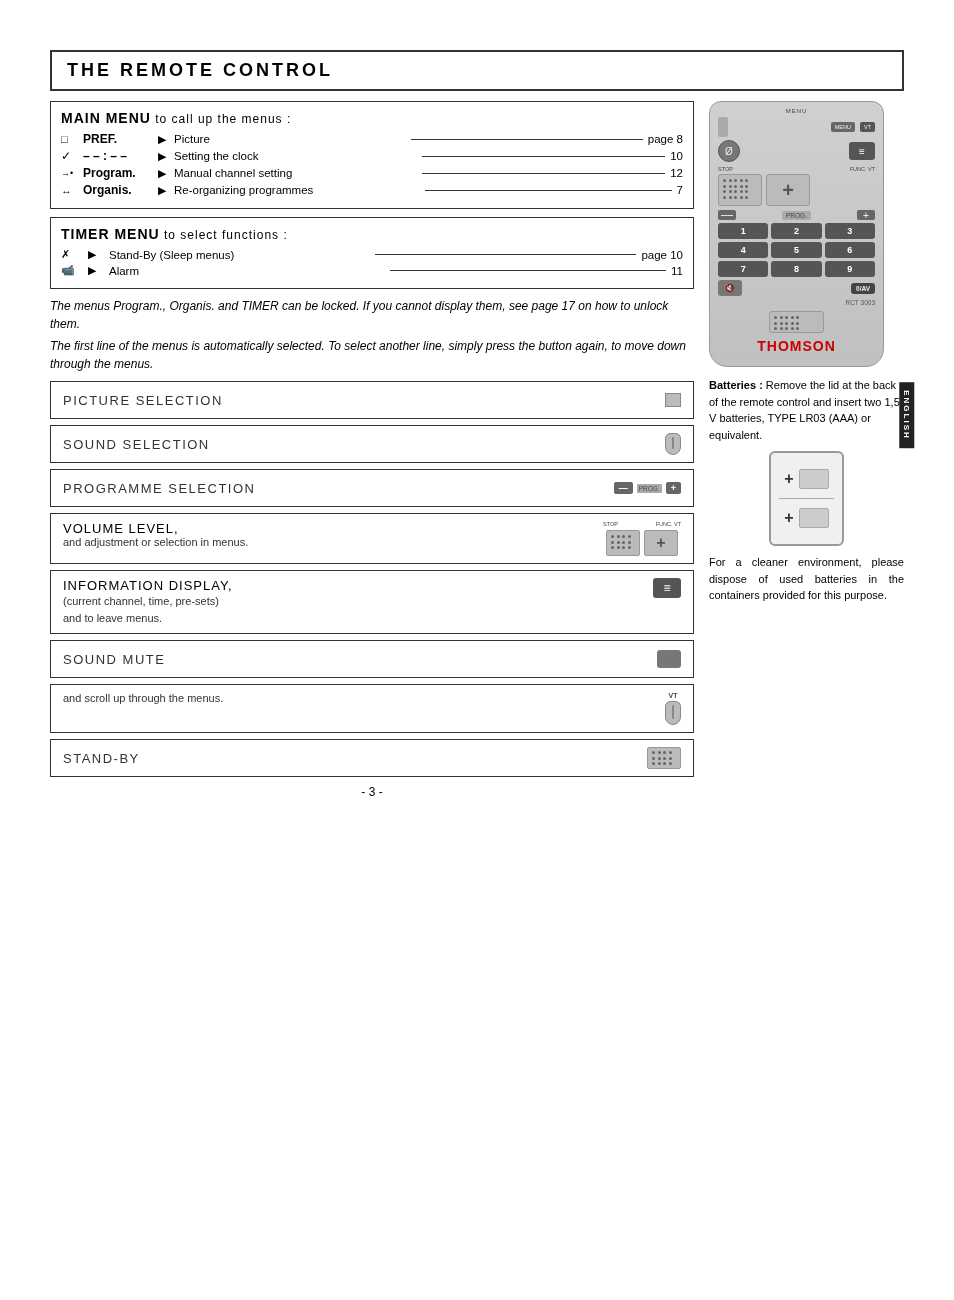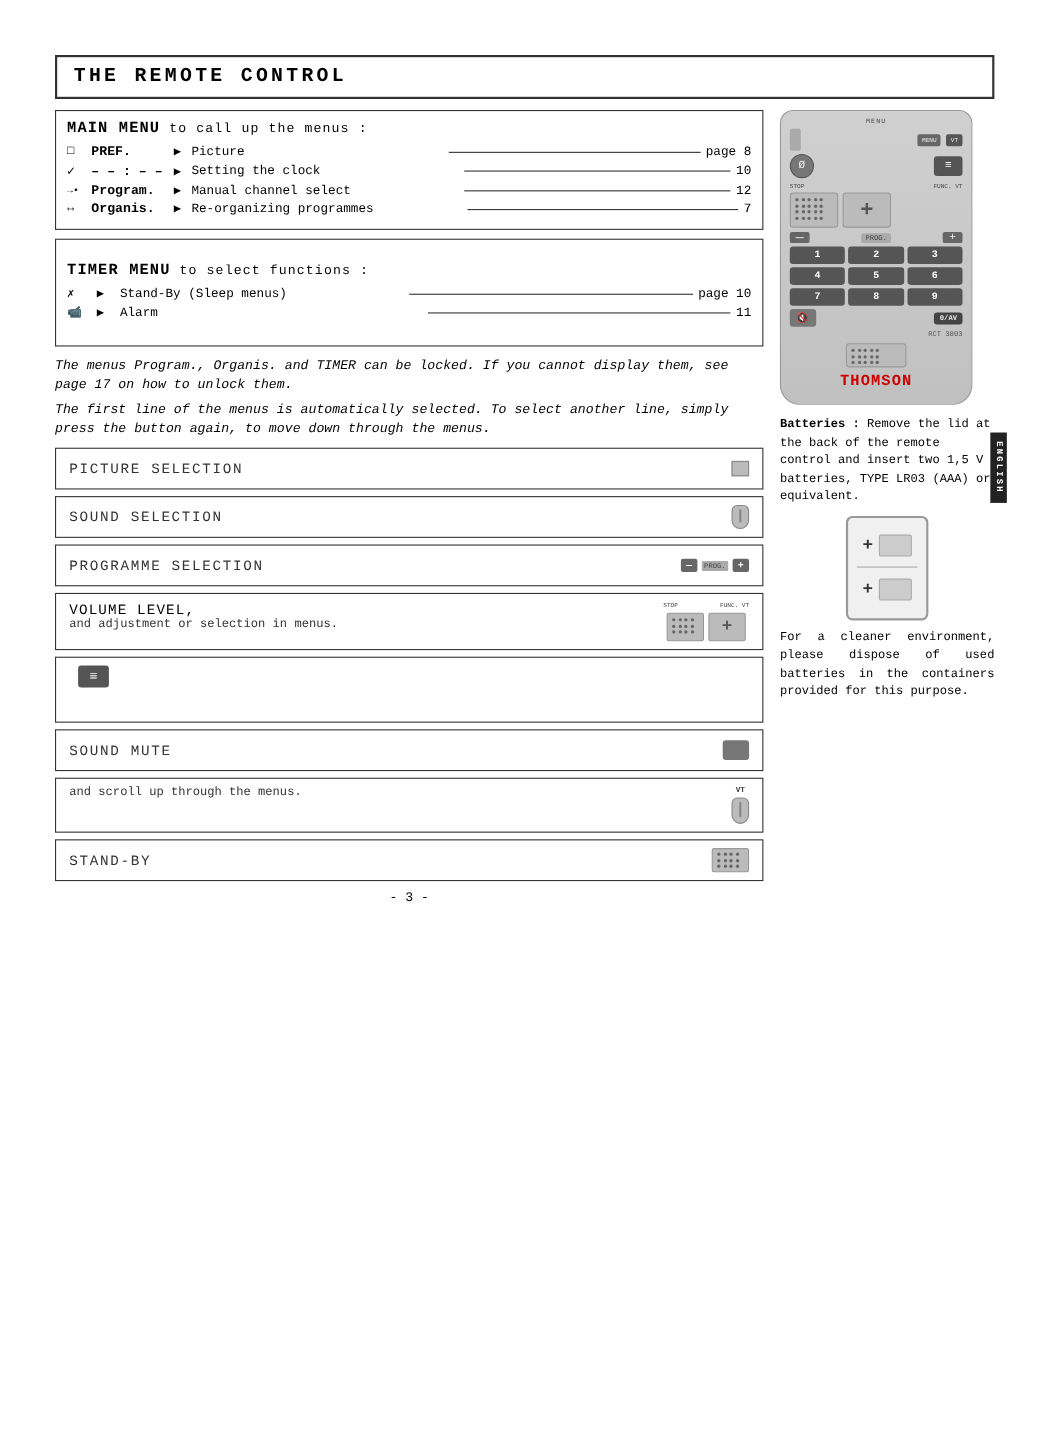--- a/index.html
+++ b/index.html
@@ -11,21 +11,20 @@
       position: relative;
       overflow: hidden;
     }
 
     .page {
       width: 954px;
       height: 1300px;
       background: #fff;
       position: relative;
       padding: 40px 50px;
-      font-family: Liberation Mono, monospace;
     }
 
     
     .corner-mark {
       position: absolute;
       width: 20px;
       height: 20px;
     }
     .corner-tl { top: 15px; left: 15px; border-top: 1px solid #333; border-left: 1px solid #333; }
     .corner-tr { top: 15px; right: 15px; border-top: 1px solid #333; border-right: 1px solid #333; }
@@ -190,21 +189,21 @@
     }
 
     .menu-page {
       font-size: 11.5px;
       white-space: nowrap;
     }
 
     
     .timer-section {
       border: 1.5px solid #333;
-      padding: 20px 10px;
+      padding: 8px 10px;
       margin-bottom: 8px;
     }
 
     
     .info-text {
       font-size: 12px;
       font-style: italic;
       line-height: 1.5;
       margin-bottom: 8px;
       color: #000;
@@ -518,21 +517,21 @@
             <span class="menu-arrow">▶</span>
             <span class="menu-item-text">Setting the clock</span>
             <span class="menu-dashes"></span>
             <span class="menu-page">10</span>
           </div>
 
           <div class="menu-row">
             <span class="menu-icon" style="font-size:9px;">→•</span>
             <span class="menu-label" style="font-weight:bold;">Program.</span>
             <span class="menu-arrow">▶</span>
-            <span class="menu-item-text">Manual channel select</span>
+            <span class="menu-item-text">Manual channel setting</span>
             <span class="menu-dashes"></span>
             <span class="menu-page">12</span>
           </div>
 
           <div class="menu-row">
             <span class="menu-icon">↔</span>
             <span class="menu-label" style="font-weight:bold;">Organis.</span>
             <span class="menu-arrow">▶</span>
             <span class="menu-item-text">Re-organizing programmes</span>
             <span class="menu-dashes"></span>
@@ -618,20 +617,25 @@
                     <div class="r-dot"></div>
                     <div class="r-dot"></div>
                 </div>
                 <div style="width:34px;height:26px;background:#bbb;border:1px solid #999;border-radius:2px;display:flex;align-items:center;justify-content:center;font-size:16px;color:#555;font-weight:bold;">+</div>
               </div>
             </div>
           </div>
         </div>
 
         <div class="info-display-box">
+          <div class="info-display-text">
+            <div class="info-display-title">INFORMATION DISPLAY,</div>
+            <div class="info-display-sub">(current channel, time, pre-sets)</div>
+            <div class="info-display-sub">and to leave menus.</div>
+          </div>
           <div style="display:flex;align-items:center;margin-left:8px;">
             <div style="width:28px;height:20px;background:#555;border-radius:3px;display:flex;align-items:center;justify-content:center;">
               <span style="color:#fff;font-size:12px;line-height:1;">≡</span>
             </div>
           </div>
         </div>
 
         <div class="selection-box">
           <span class="selection-label">SOUND MUTE</span>
           <div style="display:flex;align-items:center;">

